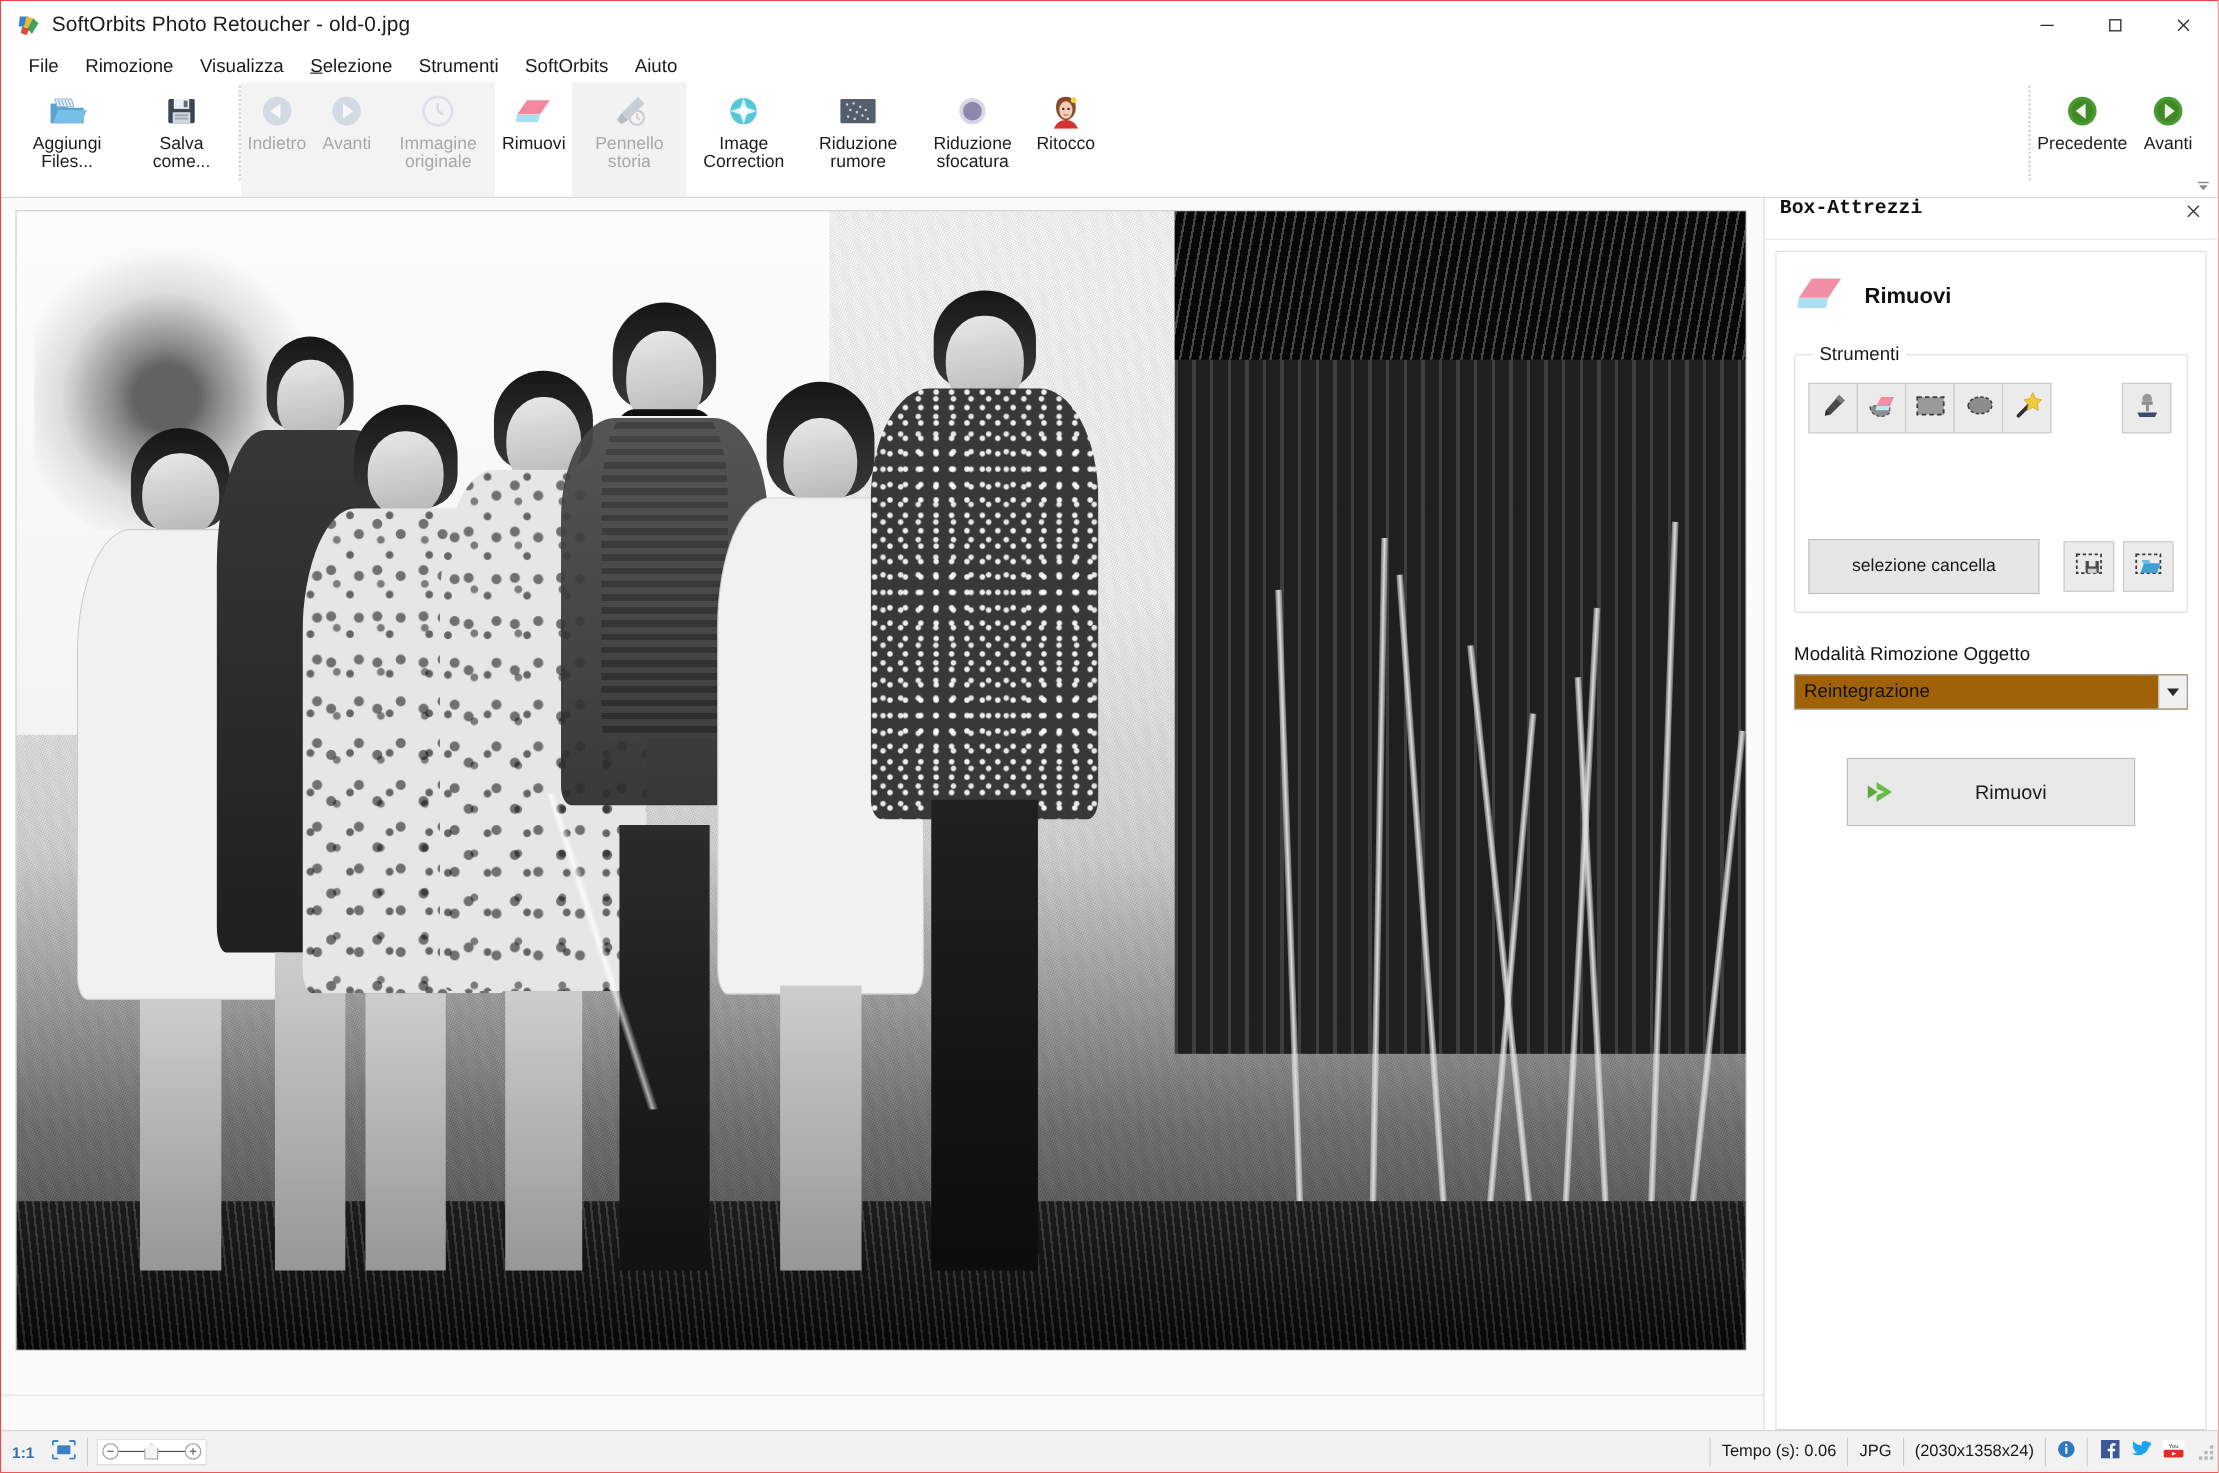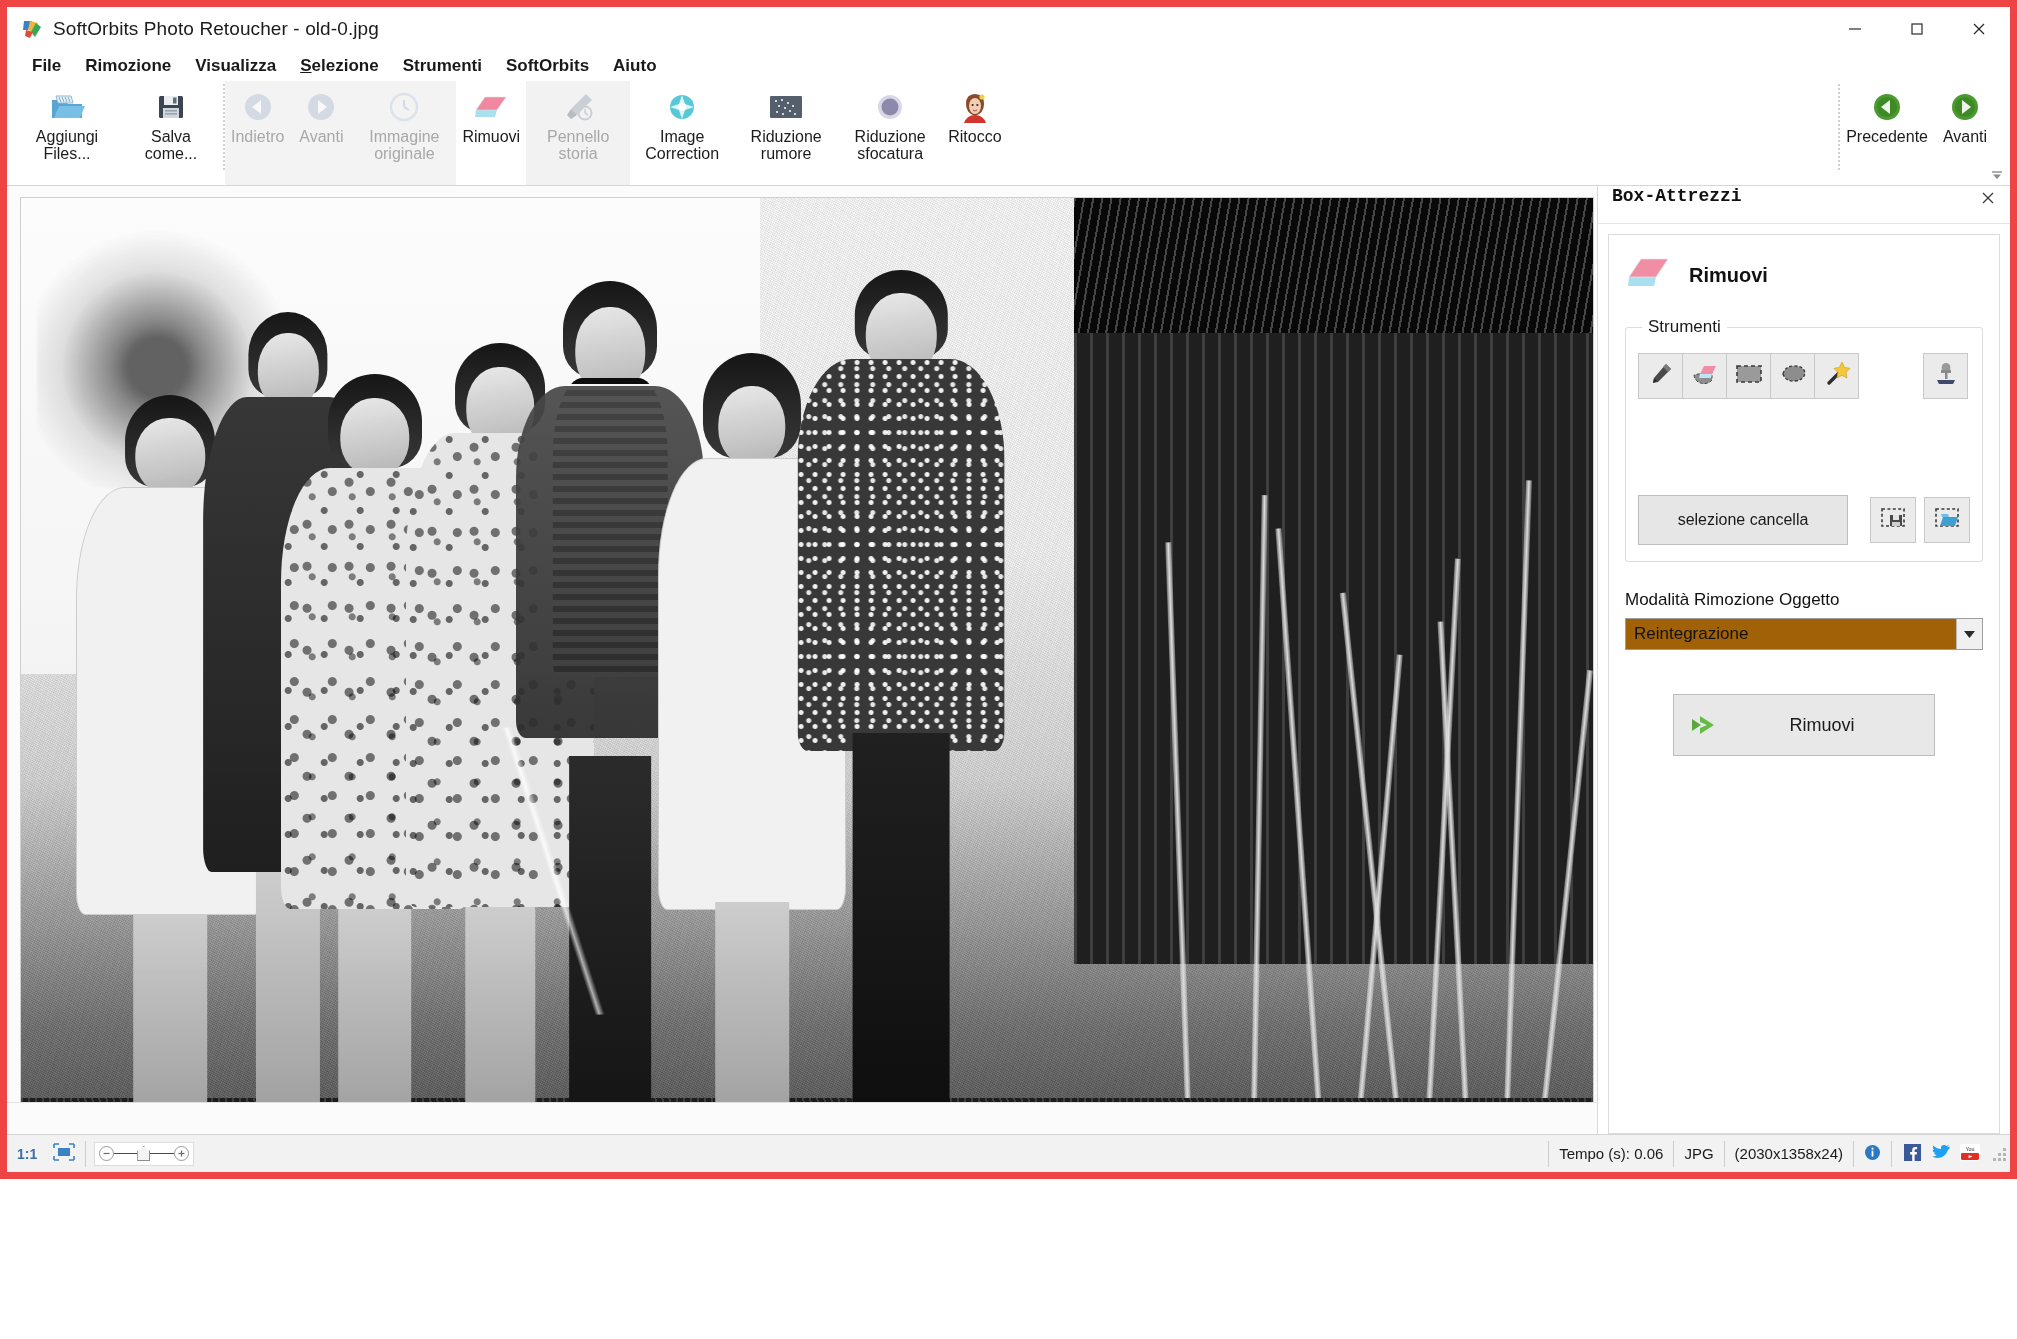--- a/index.html
+++ b/index.html
@@ -4,22 +4,22 @@
 <style>
   * { box-sizing: border-box; margin:0; padding:0; }
   html,body { width:2017px; height:1339px; overflow:hidden; }
   body {
     font-family: "Liberation Sans", sans-serif;
     background:#ffffff;
     color:#1a1a1a;
     -webkit-font-smoothing:antialiased;
   }
   #app {
-    width:2017px; height:1179px; position:relative;
-    border:7px solid #ef4444;
+    width:2017px; height:1339px; position:relative;
+    border:1px solid #ef4444;
     background:#ffffff;
     display:flex; flex-direction:column;
   }
 
   
   .titlebar {
     height:44px; flex:none; display:flex; align-items:center;
     background:#ffffff; position:relative;
   }
   .app-icon {
@@ -35,21 +35,20 @@
   .wc svg { display:block; }
 
   
   .menubar {
     height:30px; flex:none; display:flex; align-items:center;
     padding-left:14px; background:#ffffff; gap:2px;
   }
   .menuitem {
     font-size:17px; color:#191919; padding:3px 11px; cursor:default;
     white-space:nowrap;
-    font-weight:bold;
   }
   .menuitem u { text-decoration:underline; }
 
   
   .ribbon {
     height:105px; flex:none; position:relative; background:#ffffff;
     display:flex; align-items:flex-start; padding-left:8px;
     border-bottom:1px solid #d6d6d6;
   }
   .rib-group { display:flex; align-items:flex-end; height:100%; }

